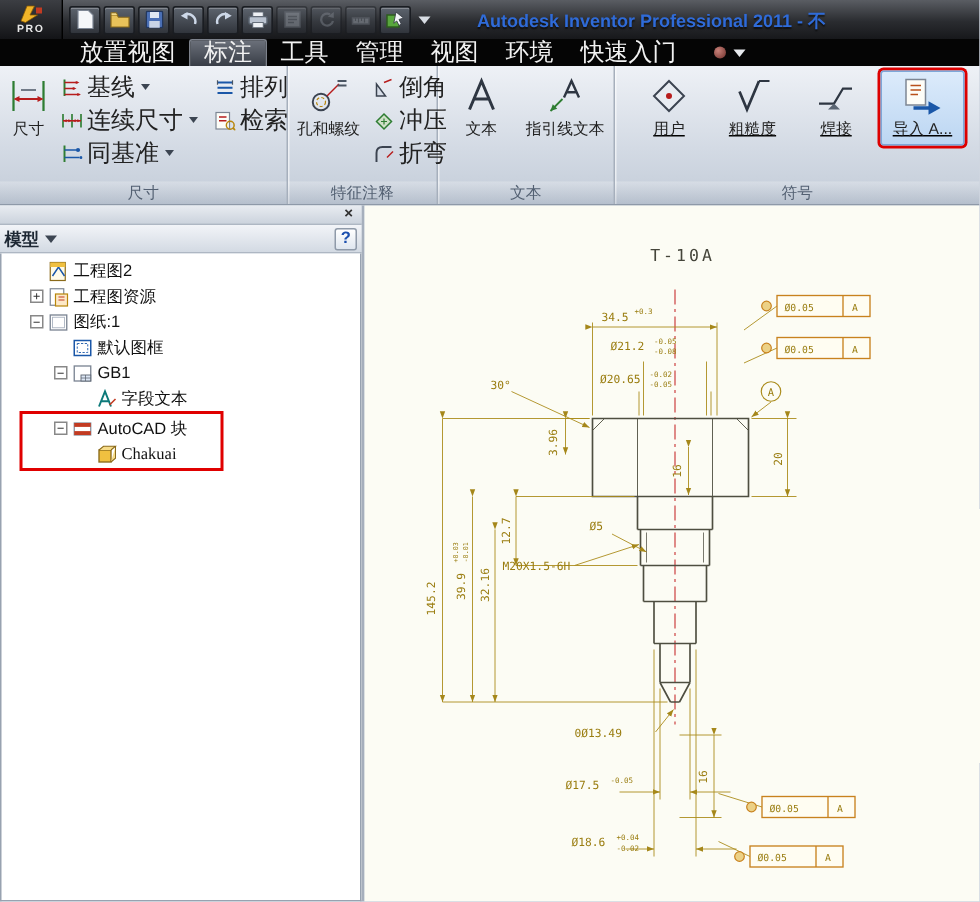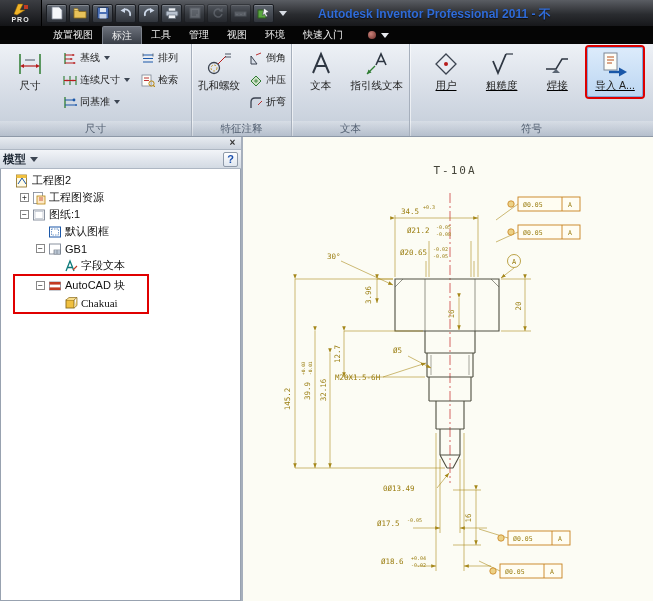--- a/index.html
+++ b/index.html
@@ -12,37 +12,37 @@
   .app-btn{width:42px;height:26px;background:linear-gradient(#3c3e43,#131417);display:flex;flex-direction:column;align-items:center;justify-content:center;border-right:1px solid #000;}
   .app-btn .pro{color:#e8e8e8;font-size:7px;font-weight:bold;letter-spacing:1px;line-height:7px;}
   .qat{display:flex;align-items:center;gap:2px;margin-left:4px;}
   .qbtn{width:21px;height:19px;border-radius:2px;background:linear-gradient(#5d646e,#31353c);border:1px solid #1a1d22;box-shadow:inset 0 1px rgba(255,255,255,.25);display:flex;align-items:center;justify-content:center;}
   .qbtn.dis{opacity:.45;}
   .qat-caret{width:0;height:0;border-left:4px solid transparent;border-right:4px solid transparent;border-top:5px solid #d8dde4;margin:0 3px;}
   .win-title{position:absolute;left:318px;top:6px;color:#2f6bd8;font-weight:bold;font-size:12px;white-space:nowrap;text-shadow:0 1px 1px rgba(0,0,0,.6);}
 
   
   .tabrow{height:18px;background:#050505;display:flex;align-items:stretch;flex:none;padding-left:44px;}
-  .tab{padding:0 9px;display:flex;align-items:center;color:#f2f2f2;font-size:10px;cursor:default;}
+  .tab{padding:0 9px;display:flex;align-items:center;color:#f2f2f2;font-size:16px;cursor:default;}
   .tab.active{background:linear-gradient(#6b707a,#383d46);border:1px solid #7d828c;border-bottom:none;border-radius:2px 2px 0 0;}
   .tab-extras{display:flex;align-items:center;gap:5px;margin-left:16px;}
   .dot-icon{width:8px;height:8px;border-radius:50%;background:radial-gradient(circle at 35% 35%,#c9827a,#6e2f2a);}
   .white-caret{width:0;height:0;border-left:4px solid transparent;border-right:4px solid transparent;border-top:5px solid #e7eaee;}
 
   
   .ribbon{height:93px;background:linear-gradient(#eef1f6,#d3dae4 60%,#c3ccd8);display:flex;flex:none;border-bottom:1px solid #8e99a8;}
   .panel{display:flex;flex-direction:column;border-right:1px solid #a6afbc;box-shadow:1px 0 0 rgba(255,255,255,.6);}
   .panel-body{flex:1;display:flex;align-items:flex-start;padding:3px 4px 0 4px;gap:3px;}
   .panel-label{height:15px;display:flex;align-items:center;justify-content:center;color:#536072;font-size:10.5px;background:linear-gradient(rgba(255,255,255,.25),rgba(140,152,170,.25));}
   .rbtn-big{width:52px;display:flex;flex-direction:column;align-items:center;gap:2px;padding:3px 1px;border:1px solid transparent;border-radius:2px;}
   .rbtn-big .blabel{font-size:10.5px;color:#222;white-space:nowrap;}
   .rbtn-big.sel{background:linear-gradient(#dcebfb,#bcd6f2);border:1px solid #7da7d9;}
   .hl-red{box-shadow:0 0 0 2px #dd0000;}
   .col{display:flex;flex-direction:column;}
-  .rbtn-sm{height:22px;display:flex;align-items:center;gap:3px;padding:0 3px;font-size:10px;color:#222;border:1px solid transparent;border-radius:2px;white-space:nowrap;}
+  .rbtn-sm{height:22px;display:flex;align-items:center;gap:3px;padding:0 3px;font-size:16px;color:#222;border:1px solid transparent;border-radius:2px;white-space:nowrap;}
   .caret{width:0;height:0;border-left:3px solid transparent;border-right:3px solid transparent;border-top:4px solid #3c4552;margin-left:1px;}
 
   
   .main{flex:1;display:flex;min-height:0;}
   .browser{width:243px;background:#dbe1e9;border-right:2px solid #a6afbc;display:flex;flex-direction:column;flex:none;}
   .bstrip1{height:13px;display:flex;justify-content:flex-end;align-items:center;background:linear-gradient(#e8ecf1,#ccd3dd);border-bottom:1px solid #aeb7c3;padding-right:2px;}
   .xbtn{width:13px;height:11px;display:flex;align-items:center;justify-content:center;font-size:10px;font-weight:bold;color:#333;line-height:10px;}
   .bstrip2{height:19px;display:flex;align-items:center;background:linear-gradient(#f2f4f8,#d3dae3);border-bottom:1px solid #aeb7c3;padding:0 3px;}
   .btitle{font-weight:bold;color:#1d2733;font-size:11.5px;margin-right:4px;}
   .hd-caret{width:0;height:0;border-left:4px solid transparent;border-right:4px solid transparent;border-top:5px solid #3c4552;}
@@ -339,21 +339,21 @@
       <div class="bstrip1">
         <span class="xbtn">×</span>
       </div>
       <div class="bstrip2">
         <span class="btitle">模型</span>
         <span class="hd-caret"></span>
         <span class="helpbtn">?</span>
       </div>
       <div class="tree">
 
-        <div class="titem" style="padding-left:2px;">
+        <div class="titem" style="padding-left:19px;">
           <span class="exp"></span>
           <svg class="ticon" width="14" height="14" viewBox="0 0 14 14">
               <rect x="1.5" y="1" width="10" height="12" fill="#fffbe8" stroke="#8a6a1a" stroke-width="0.8"></rect>
               <path d="M3,10 L7,4 L11,10" fill="none" stroke="#1a57a8" stroke-width="1"></path>
               <rect x="1.5" y="1" width="10" height="3" fill="#f0c040"></rect>
             </svg>
           <span>工程图2</span>
         </div>
 
         <div class="titem" style="padding-left:19px;">

